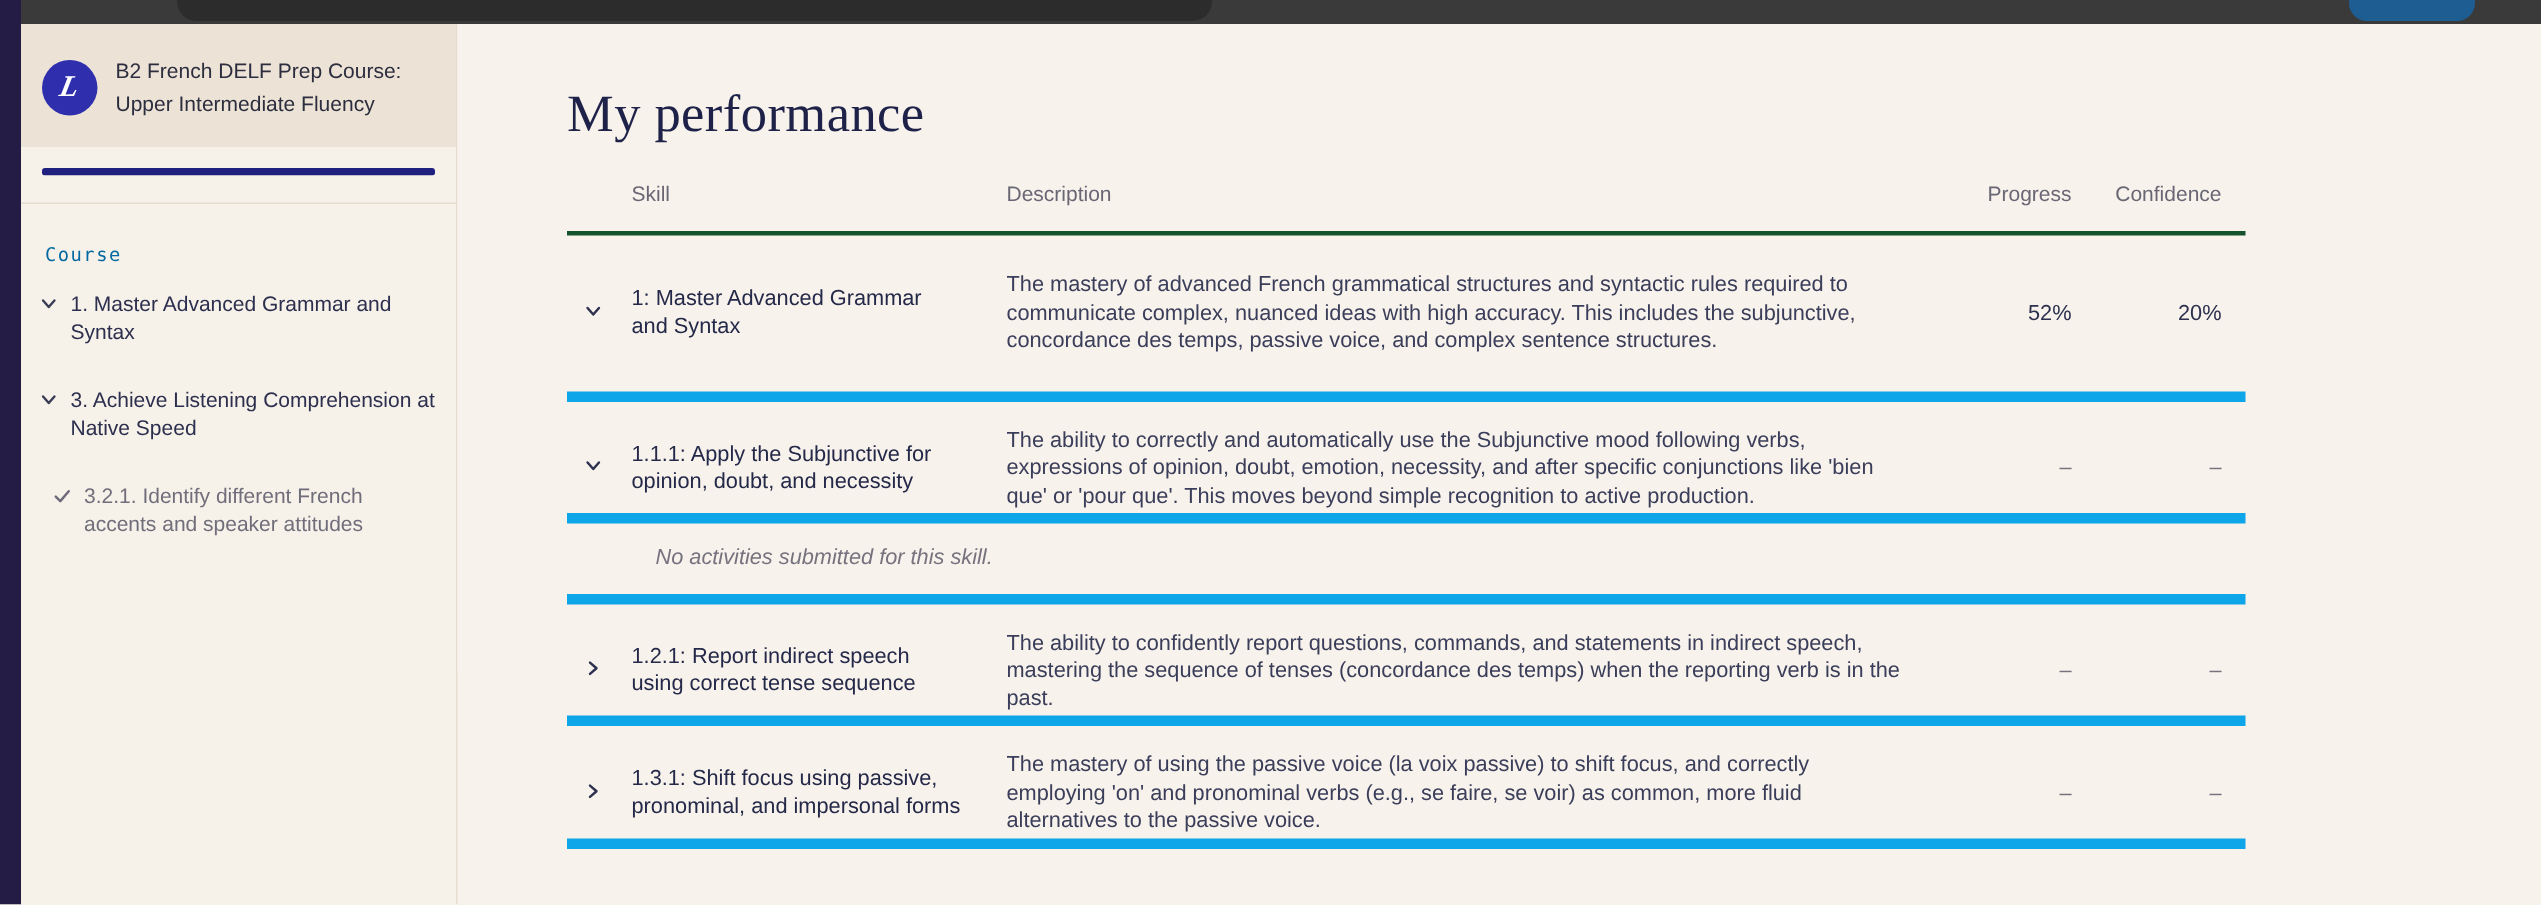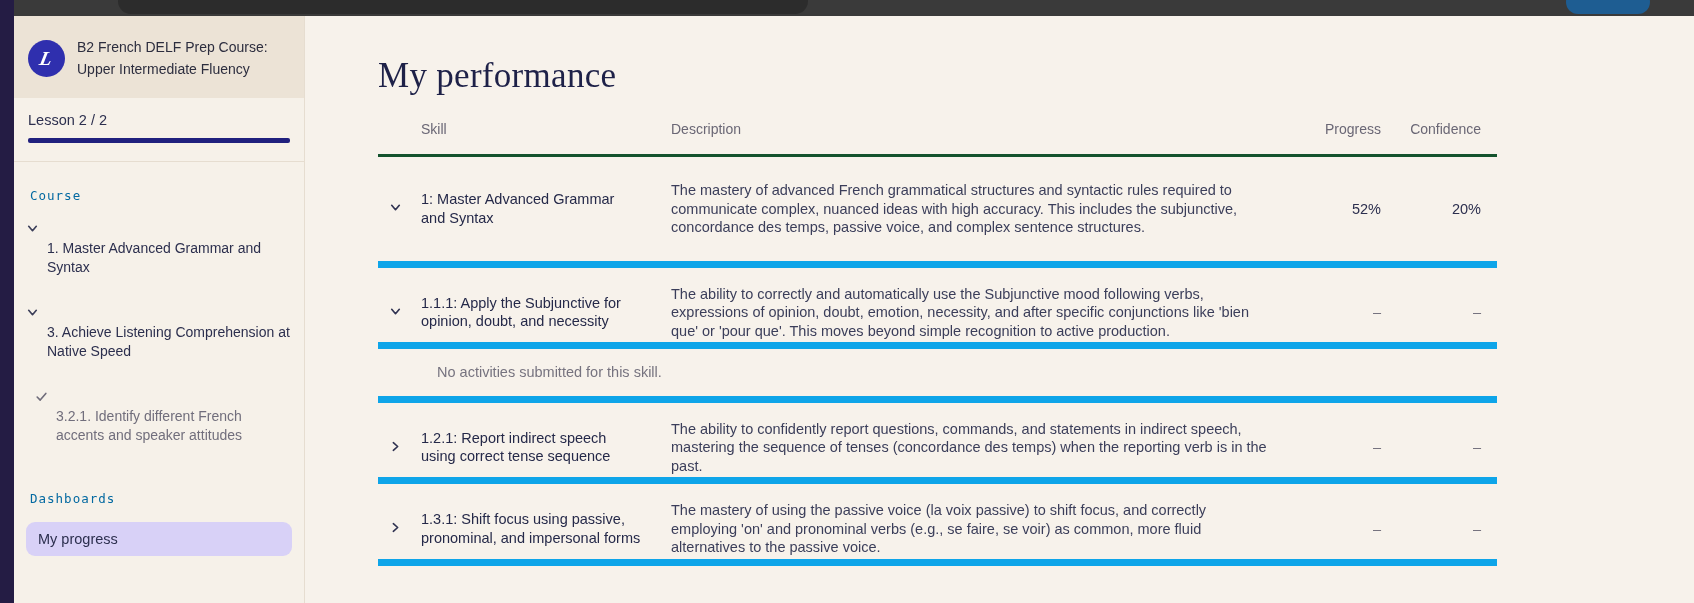--- a/index.html
+++ b/index.html
@@ -26,21 +26,21 @@
   .sb-title{font-size:14px;line-height:22px;color:#2c2d3e;}
   .sb-lesson{padding:14px 14px 18px 14px;border-bottom:1px solid #e6ddd0;}
   .lesson-label{font-size:14.5px;color:#2c2f4e;margin-bottom:10px;}
   .lesson-bar{height:5px;background:#e3dccd;border-radius:2px;overflow:hidden;}
   .lesson-bar-fill{height:100%;width:100%;background:#20207e;}
   .sb-nav{padding:26px 12px 0 12px;}
   .section-label{font-family:"DejaVu Sans Mono",monospace;font-size:12.5px;letter-spacing:1px;
                  color:#0369a1;margin:0 0 16px 4px;}
   .sb-item{display:flex;gap:7px;margin-bottom:26px;cursor:pointer;}
   .sb-item .icon{flex:0 0 14px;padding-top:3px;}
-  .sb-item-label{font-size:14px;line-height:19px;color:#2c2f4e;margin-top:20px;}
+  .sb-item-label{font-size:14px;line-height:19px;color:#2c2f4e;}
   .sb-item.lesson{margin-left:9px;}
   .sb-item.lesson .sb-item-label{color:#716e7c;}
   .dash-section{margin-top:46px;}
   .nav-pill{background:#d8d1f7;border-radius:9px;padding:9px 12px;font-size:14.5px;color:#2c2f4e;
             cursor:pointer;margin-top:2px;}
 
   
   .main{position:absolute;left:305px;top:16px;width:1389px;height:432px;box-sizing:border-box;
         padding:38px 197px 0 73px;background:#f7f2eb;}
   .page-title{font-family:"Liberation Serif",serif;font-size:35px;line-height:44px;color:#1e2148;
@@ -56,21 +56,21 @@
   .h-num{text-align:right;}
   .h-num.last{padding-right:16px;}
   .gray{color:#76737f;}
   .indent{padding-left:16px;}
   .chev-cell{align-self:center;padding-left:8px;}
   .chev-btn{display:inline-flex;width:18px;height:18px;align-items:center;justify-content:center;cursor:pointer;}
   .pad-lg{padding-top:24px;padding-bottom:24px;}
   .pad-md{padding-top:17px;padding-bottom:2px;}
   .pad-sm{padding-top:13px;padding-bottom:13px;}
   .pad-xs{padding-top:14px;padding-bottom:14px;}
-  .empty-cell{grid-column:2 / 6;}
+  .empty-cell{grid-column:2 / 6;font-style:italic;}
   svg.ic{display:block;}
 </style>
 </head>
 <body>
 
 <div class="stage">
 
   <div class="topbar">
     <div class="addressbar"></div>
     <div class="bluepill"></div>
@@ -80,21 +80,20 @@
 
   <aside class="sidebar">
     <div class="sb-header">
       <div class="logo">
         <span>L</span>
       </div>
       <div class="sb-title">B2 French DELF Prep Course: Upper Intermediate Fluency</div>
     </div>
 
     <div class="sb-lesson">
-      <div class="lesson-label">Lesson 2 / 2</div>
       <div class="lesson-bar">
         <div class="lesson-bar-fill"></div>
       </div>
     </div>
 
     <nav class="sb-nav">
       <div class="section-label">Course</div>
 
       <div class="sb-item module">
         <span class="icon">
@@ -117,26 +116,20 @@
 
       <div class="sb-item lesson">
         <span class="icon">
           <svg class="ic" width="13" height="13" viewBox="0 0 12 12">
               <polyline points="2,6.5 4.8,9.3 10,3.2" fill="none" stroke="#6f6c7a" stroke-width="1.5" stroke-linecap="round" stroke-linejoin="round"></polyline>
             </svg>
         </span>
         <span class="sb-item-label">3.2.1. Identify different French accents and speaker attitudes</span>
       </div>
 
-      <div class="dash-section">
-        <div class="section-label">Dashboards</div>
-        <div class="nav-pill">
-          <span>My progress</span>
-        </div>
-      </div>
     </nav>
   </aside>
 
   <main class="main">
     <h1 class="page-title">My performance</h1>
 
     <div class="grid thead">
       <div class="cell"></div>
       <div class="cell">Skill</div>
       <div class="cell">Description</div>

